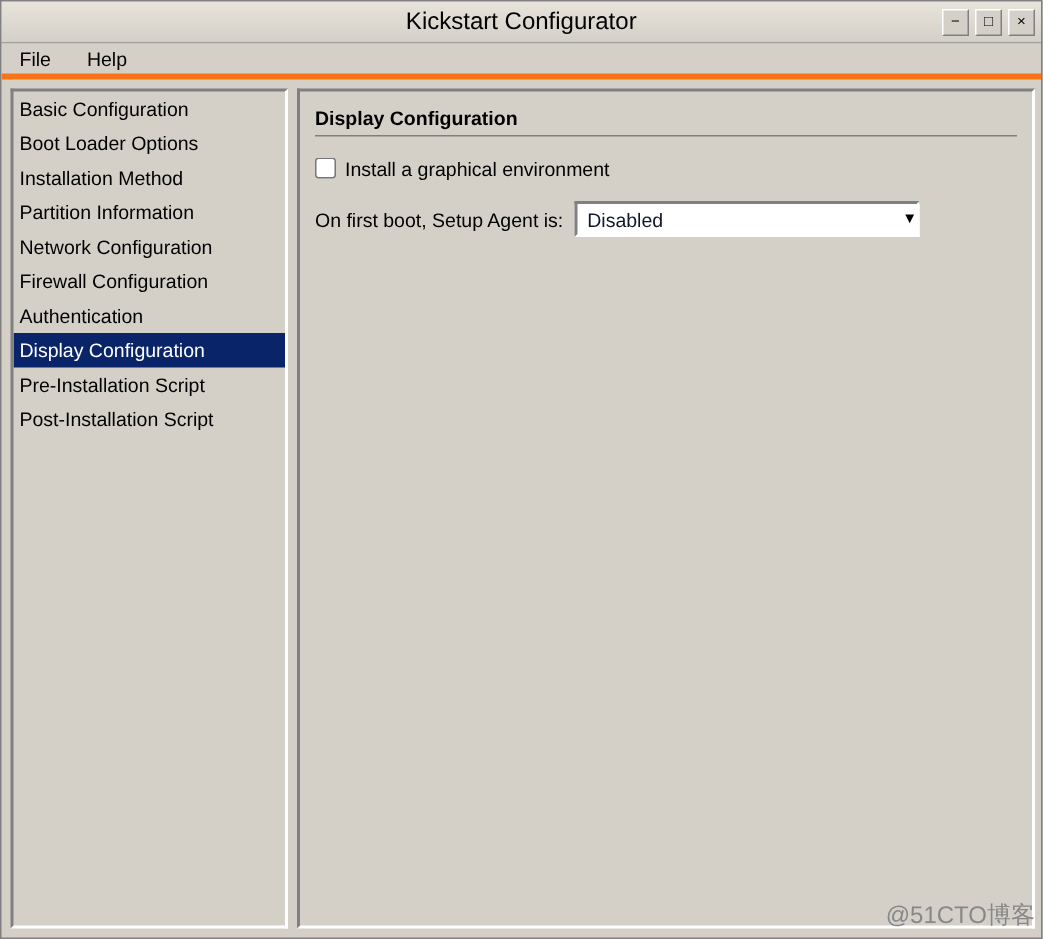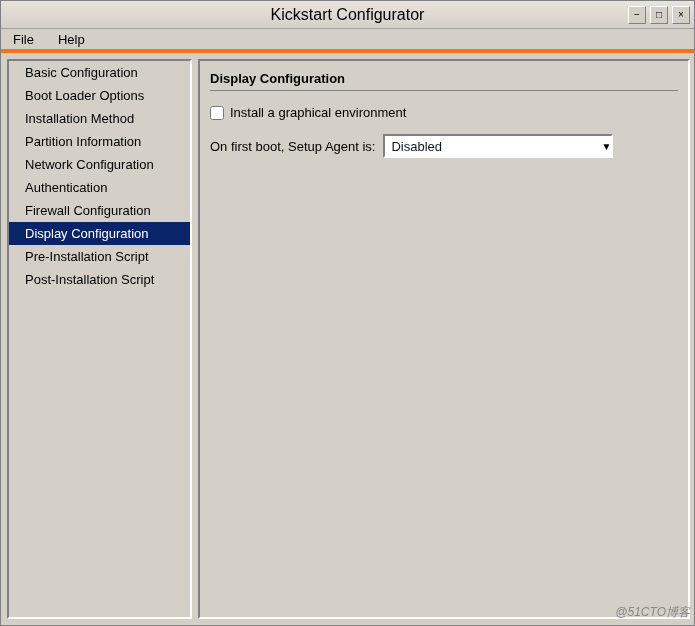--- a/index.html
+++ b/index.html
@@ -89,21 +89,21 @@
     .sidebar {
       width: 185px;
       background: #d4d0c8;
       border: 2px solid;
       border-color: #808080 #fff #fff #808080;
       flex-shrink: 0;
       overflow-y: auto;
     }
 
     .sidebar-item {
-      padding: 4px 16px;
+      padding: 4px 4px;
       cursor: pointer;
       color: #000;
       white-space: nowrap;
     }
 
     .sidebar-item.active {
       background: #0a246a;
       color: #fff;
     }
 
@@ -127,21 +127,20 @@
     }
 
     .form-row {
       display: flex;
       align-items: center;
       margin-bottom: 14px;
     }
 
     .checkbox-label {
       display: flex;
-      align-items: center;
       gap: 6px;
       cursor: pointer;
     }
 
     .checkbox-input {
       width: 14px;
       height: 14px;
       border: 1px solid #808080;
       background: #fff;
       flex-shrink: 0;
@@ -182,23 +181,22 @@
       pointer-events: none;
       font-size: 10px;
       color: #000;
     }
 
     
     .watermark {
       position: absolute;
       bottom: 4px;
       right: 6px;
-      font-size: 12px;
+      font-size: 16px;
       color: #888;
-      font-style: italic;
     }
 
     .window-wrapper {
       position: relative;
       width: 695px;
       height: 626px;
       display: flex;
       flex-direction: column;
     }
   </style>
@@ -223,22 +221,22 @@
   </div>
 
   <div class="main-area">
 
     <div class="sidebar">
       <div class="sidebar-item">Basic Configuration</div>
       <div class="sidebar-item">Boot Loader Options</div>
       <div class="sidebar-item">Installation Method</div>
       <div class="sidebar-item">Partition Information</div>
       <div class="sidebar-item">Network Configuration</div>
+      <div class="sidebar-item">Firewall Configuration</div>
       <div class="sidebar-item">Authentication</div>
-      <div class="sidebar-item">Firewall Configuration</div>
       <div class="sidebar-item active">Display Configuration</div>
       <div class="sidebar-item">Pre-Installation Script</div>
       <div class="sidebar-item">Post-Installation Script</div>
     </div>
 
     <div class="content-area">
 
       <div class="section-title">Display Configuration</div>
 
       <div class="form-row">

